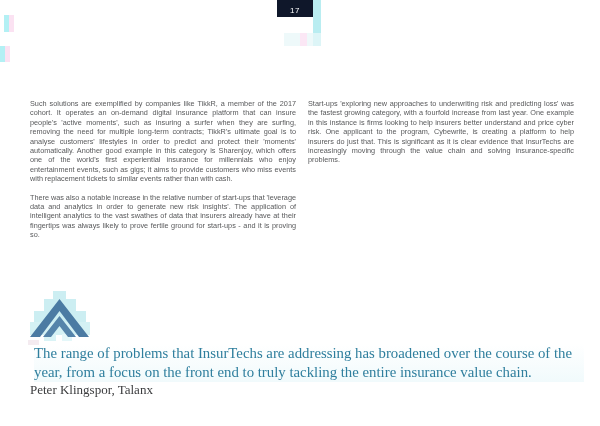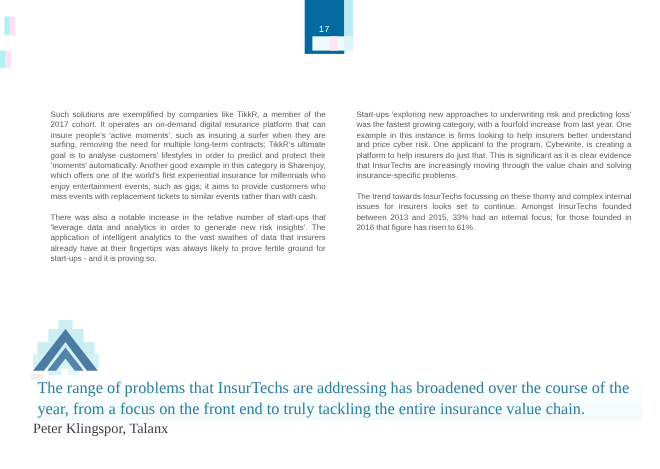--- a/index.html
+++ b/index.html
@@ -15,22 +15,22 @@
     overflow: hidden;
     font-family: "Liberation Sans", sans-serif;
   }
 
   
   .page-num {
     position: absolute;
     left: 277px;
     top: 0;
     width: 36px;
-    height: 49px;
-    background: #0369a1;
+    height: 17px;
+    background: #0f172a;
     color: #ffffff;
     font-size: 8px;
     display: flex;
     align-items: center;
     justify-content: center;
     padding-top: 3px;
     box-sizing: border-box;
     letter-spacing: 0.5px;
   }
   .page-num-glow {
@@ -80,21 +80,21 @@
     top: 99px;
     width: 544px;
     display: flex;
     gap: 12px;
   }
   .col {
     width: 266px;
     flex: 0 0 266px;
   }
   .col p {
-    margin: 0 0 9px 16px;
+    margin: 0 0 9px 0;
     font-size: 7.3px;
     line-height: 9.4px;
     color: #58595b;
     text-align: justify;
     word-spacing: -0.2px;
   }
 
   
   .logo {
     position: absolute;
@@ -153,21 +153,20 @@
   <div class="mark mark-b-cyan"></div>
   <div class="mark mark-b-pink"></div>
 
   <div class="content">
     <div class="col">
       <p>Such solutions are exemplified by companies like TikkR, a member of the 2017 cohort. It operates an on-demand digital insurance platform that can insure people's 'active moments', such as insuring a surfer when they are surfing, removing the need for multiple long-term contracts; TikkR's ultimate goal is to analyse customers' lifestyles in order to predict and protect their 'moments' automatically. Another good example in this category is Sharenjoy, which offers one of the world's first experiential insurance for millennials who enjoy entertainment events, such as gigs; it aims to provide customers who miss events with replacement tickets to similar events rather than with cash.</p>
       <p>There was also a notable increase in the relative number of start-ups that 'leverage data and analytics in order to generate new risk insights'. The application of intelligent analytics to the vast swathes of data that insurers already have at their fingertips was always likely to prove fertile ground for start-ups - and it is proving so.</p>
     </div>
     <div class="col">
       <p>Start-ups 'exploring new approaches to underwriting risk and predicting loss' was the fastest growing category, with a fourfold increase from last year. One example in this instance is firms looking to help insurers better understand and price cyber risk. One applicant to the program, Cybewrite, is creating a platform to help insurers do just that. This is significant as it is clear evidence that InsurTechs are increasingly moving through the value chain and solving insurance-specific problems.</p>
-      <p>The trend towards InsurTechs focussing on these thorny and complex internal issues for insurers looks set to continue. Amongst InsurTechs founded between 2013 and 2015, 33% had an internal focus; for those founded in 2016 that figure has risen to 61%.</p>
     </div>
   </div>
 
   <svg class="logo" viewBox="0 0 60 50" xmlns="http://www.w3.org/2000/svg">
 
     <rect x="23" y="0" width="13" height="10" fill="#cceef2"></rect>
     <rect x="14" y="8" width="32" height="13" fill="#cceef2"></rect>
     <rect x="4" y="20" width="52" height="12" fill="#cceef2"></rect>
     <rect x="0" y="31" width="60" height="13" fill="#d4f1f4"></rect>
     <rect x="14" y="43" width="12" height="7" fill="#d9f3f6"></rect>

